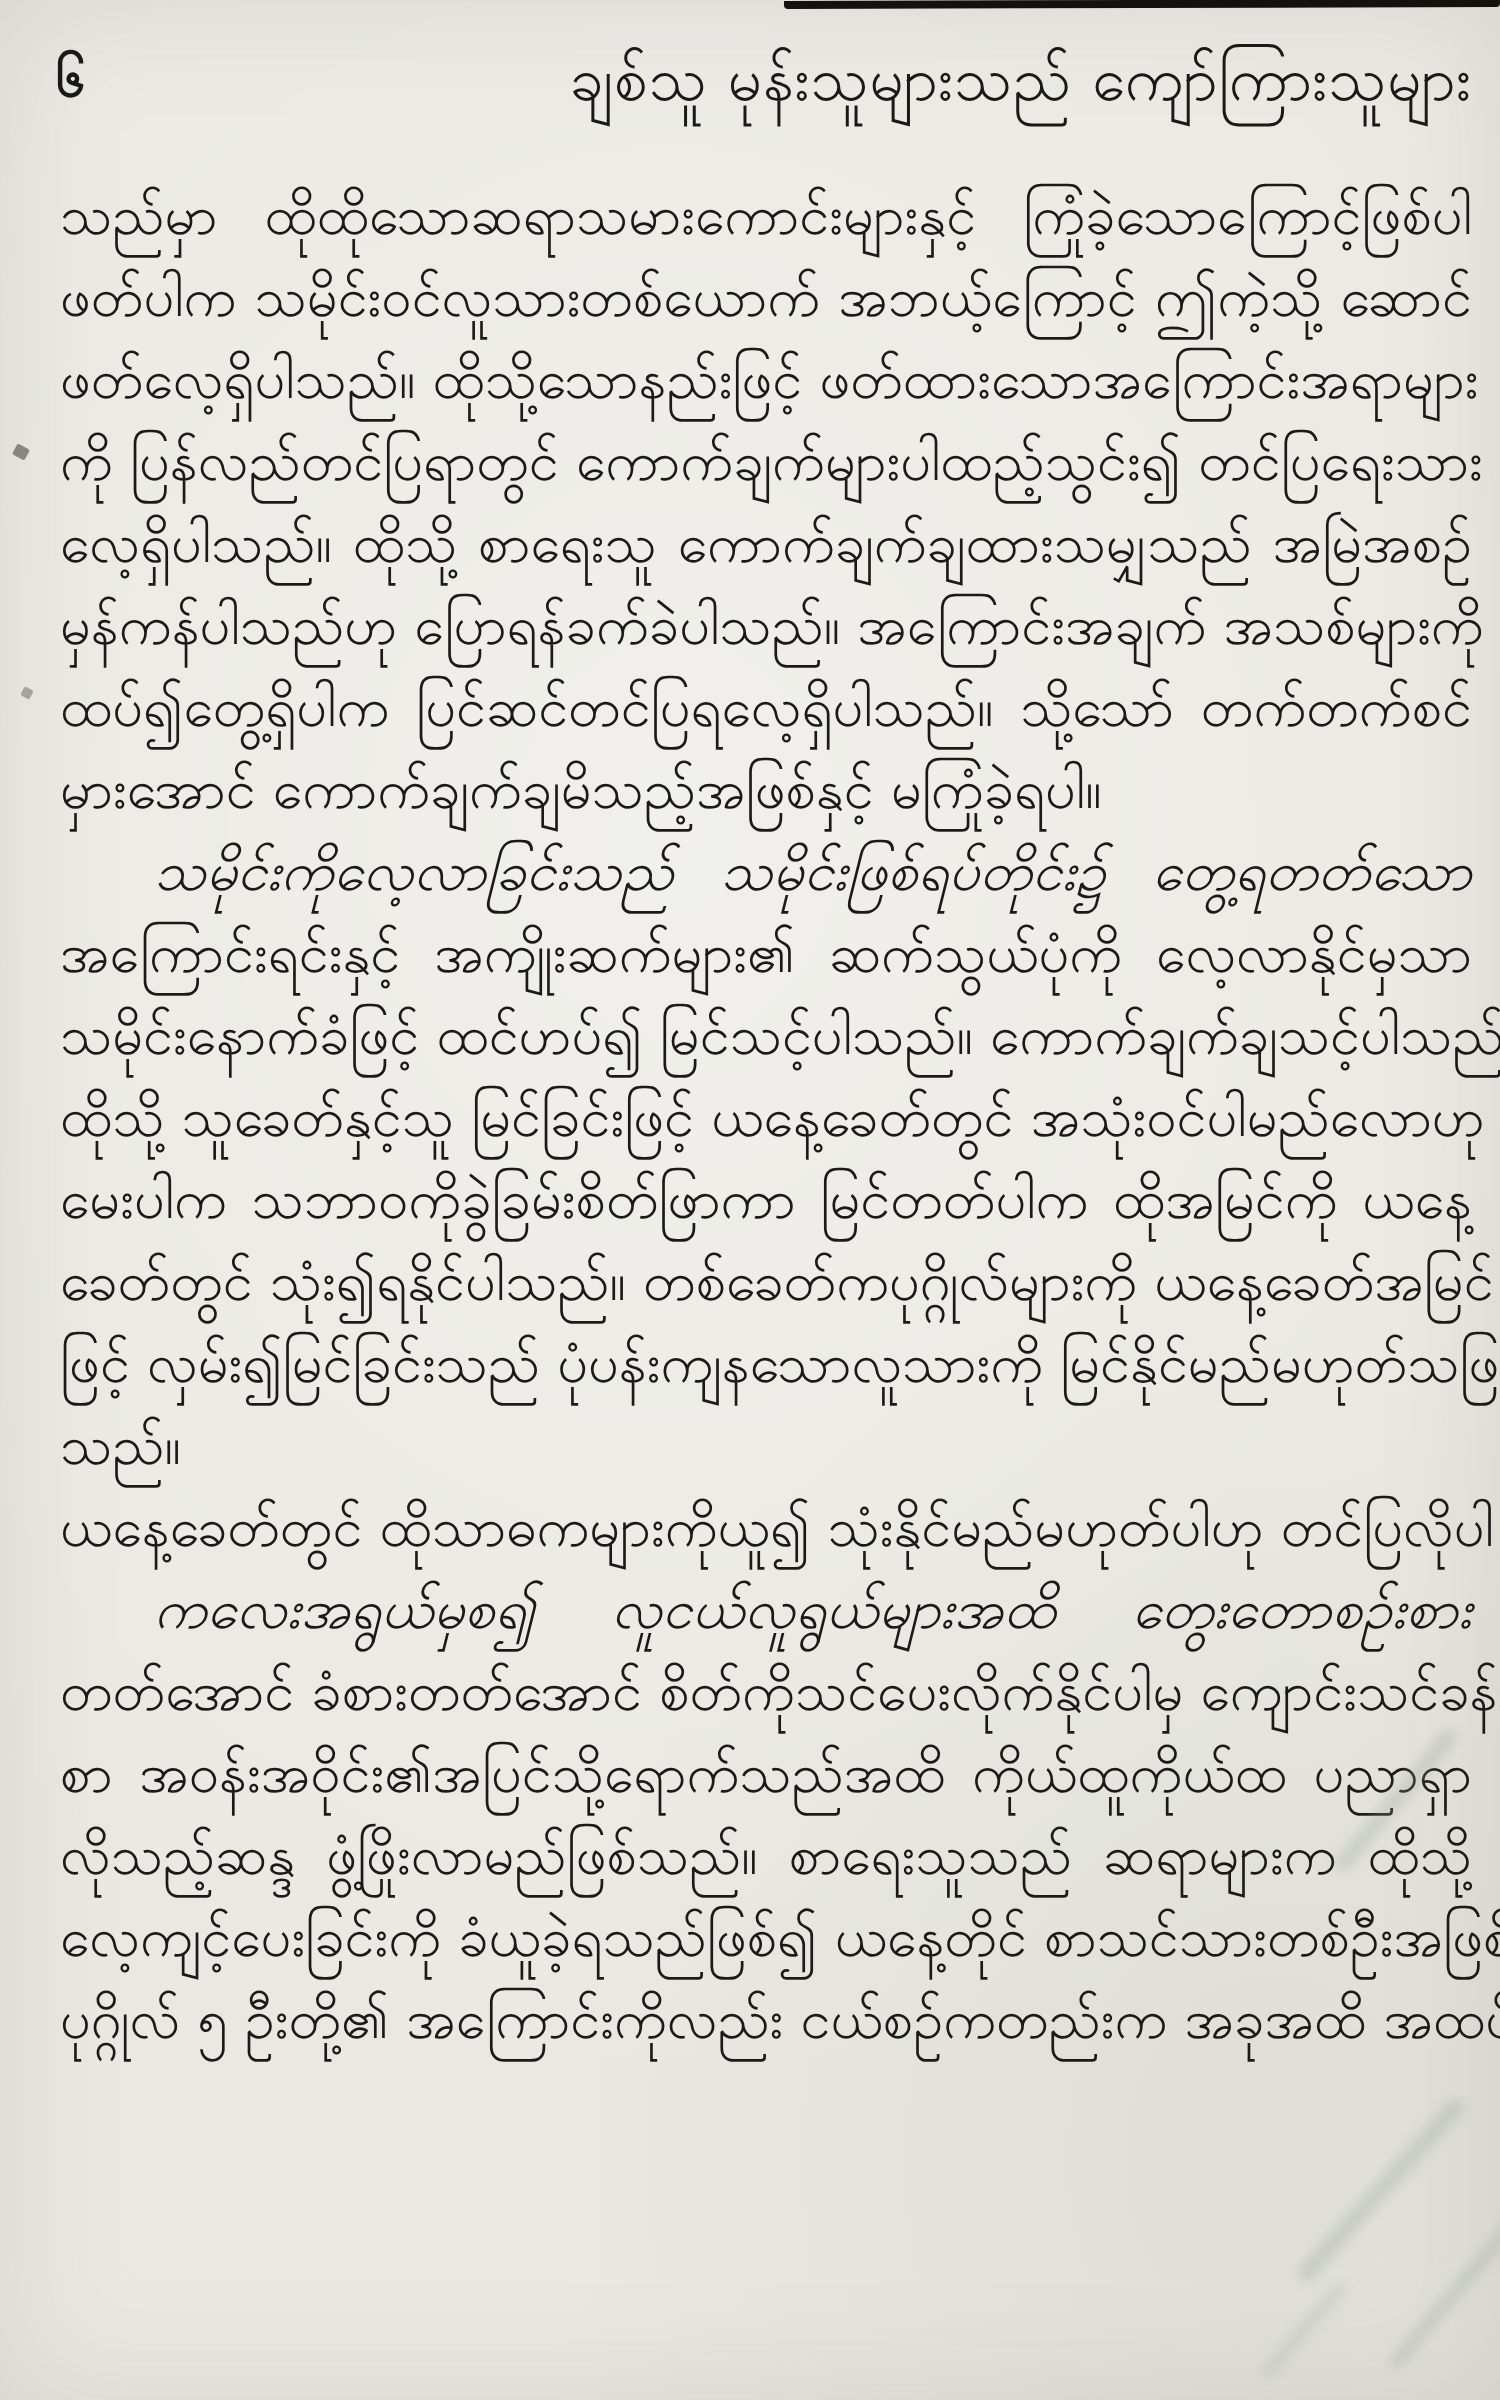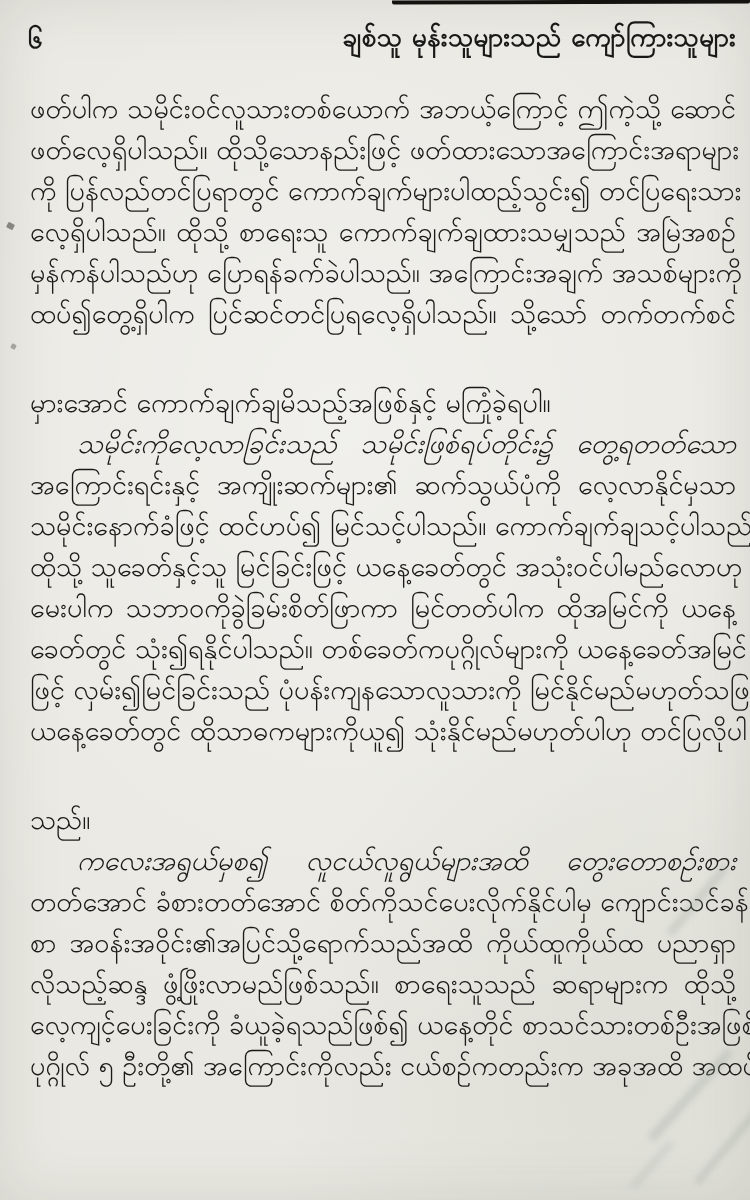--- a/index.html
+++ b/index.html
@@ -54,73 +54,74 @@
     top: 16px; left: 28px; right: 14px;
     height: 46px;
     color: #191917;
   }
   .page-number {
     position: absolute; left: 0; top: 6px;
     font-size: 26px; font-weight: 600;
   }
   .running-title {
     position: absolute; right: 0; top: 4px;
-    font-size: 26px; font-weight: bold;
+    font-size: 30px; font-weight: normal;
     letter-spacing: 0.5px;
     white-space: nowrap;
   }
 
   .body-text {
     position: absolute;
     left: 30px; top: 88px;
     width: 706px;
     color: #1b1a18;
     font-size: 27px;
   }
   .line {
     height: 41px;
     line-height: 41px;
     white-space: nowrap;
     text-align: justify;
     text-align-last: justify;
   }
-  .line.no-just { text-align: left; text-align-last: left; margin-top: 48px; }
+  .line.no-just { text-align: left; text-align-last: left; }
   .line.indent { padding-left: 47px; font-style: italic; }
 </style>
 </head>
 <body>
 
 <div class="page">
 
   <div class="scan-bar"></div>
   <div class="speck s1"></div>
   <div class="speck s2"></div>
 
   <div class="header">
     <div class="page-number">၆</div>
     <div class="running-title">ချစ်သူ မုန်းသူများသည် ကျော်ကြားသူများ</div>
   </div>
 
   <div class="body-text">
+      <div class="line">သည်မှာ ထိုထိုသောဆရာသမားကောင်းများနှင့် ကြုံခဲ့သောကြောင့်ဖြစ်ပါ</div>
       <div class="line">ဖတ်ပါက သမိုင်းဝင်လူသားတစ်ယောက် အဘယ့်ကြောင့် ဤကဲ့သို့ ဆောင်</div>
       <div class="line">ဖတ်လေ့ရှိပါသည်။ ထိုသို့သောနည်းဖြင့် ဖတ်ထားသောအကြောင်းအရာများ</div>
       <div class="line">ကို ပြန်လည်တင်ပြရာတွင် ကောက်ချက်များပါထည့်သွင်း၍ တင်ပြရေးသား</div>
       <div class="line">လေ့ရှိပါသည်။ ထိုသို့ စာရေးသူ ကောက်ချက်ချထားသမျှသည် အမြဲအစဉ်</div>
       <div class="line">မှန်ကန်ပါသည်ဟု ပြောရန်ခက်ခဲပါသည်။ အကြောင်းအချက် အသစ်များကို</div>
       <div class="line">ထပ်၍တွေ့ရှိပါက ပြင်ဆင်တင်ပြရလေ့ရှိပါသည်။ သို့သော် တက်တက်စင်</div>
       <div class="line no-just">မှားအောင် ကောက်ချက်ချမိသည့်အဖြစ်နှင့် မကြုံခဲ့ရပါ။</div>
       <div class="line indent">သမိုင်းကိုလေ့လာခြင်းသည် သမိုင်းဖြစ်ရပ်တိုင်း၌ တွေ့ရတတ်သော</div>
       <div class="line">အကြောင်းရင်းနှင့် အကျိုးဆက်များ၏ ဆက်သွယ်ပုံကို လေ့လာနိုင်မှသာ</div>
       <div class="line">သမိုင်းနောက်ခံဖြင့် ထင်ဟပ်၍ မြင်သင့်ပါသည်။ ကောက်ချက်ချသင့်ပါသည်။</div>
       <div class="line">ထိုသို့ သူခေတ်နှင့်သူ မြင်ခြင်းဖြင့် ယနေ့ခေတ်တွင် အသုံးဝင်ပါမည်လောဟု</div>
       <div class="line">မေးပါက သဘာဝကိုခွဲခြမ်းစိတ်ဖြာကာ မြင်တတ်ပါက ထိုအမြင်ကို ယနေ့</div>
       <div class="line">ခေတ်တွင် သုံး၍ရနိုင်ပါသည်။ တစ်ခေတ်ကပုဂ္ဂိုလ်များကို ယနေ့ခေတ်အမြင်</div>
       <div class="line">ဖြင့် လှမ်း၍မြင်ခြင်းသည် ပုံပန်းကျနသောလူသားကို မြင်နိုင်မည်မဟုတ်သဖြင့်</div>
+      <div class="line no-just">သည်။</div>
       <div class="line">ယနေ့ခေတ်တွင် ထိုသာဓကများကိုယူ၍ သုံးနိုင်မည်မဟုတ်ပါဟု တင်ပြလိုပါ</div>
-      <div class="line no-just">သည်။</div>
       <div class="line indent">ကလေးအရွယ်မှစ၍ လူငယ်လူရွယ်များအထိ တွေးတောစဉ်းစား</div>
       <div class="line">တတ်အောင် ခံစားတတ်အောင် စိတ်ကိုသင်ပေးလိုက်နိုင်ပါမှ ကျောင်းသင်ခန်း</div>
       <div class="line">စာ အဝန်းအဝိုင်း၏အပြင်သို့ရောက်သည်အထိ ကိုယ်ထူကိုယ်ထ ပညာရှာ</div>
       <div class="line">လိုသည့်ဆန္ဒ ဖွံ့ဖြိုးလာမည်ဖြစ်သည်။ စာရေးသူသည် ဆရာများက ထိုသို့</div>
       <div class="line">လေ့ကျင့်ပေးခြင်းကို ခံယူခဲ့ရသည်ဖြစ်၍ ယနေ့တိုင် စာသင်သားတစ်ဦးအဖြစ်</div>
       <div class="line">ပုဂ္ဂိုလ် ၅ ဦးတို့၏ အကြောင်းကိုလည်း ငယ်စဉ်ကတည်းက အခုအထိ အထပ်</div>
     </div>
 
   <div class="bleed b1"></div>
   <div class="bleed b2"></div>

